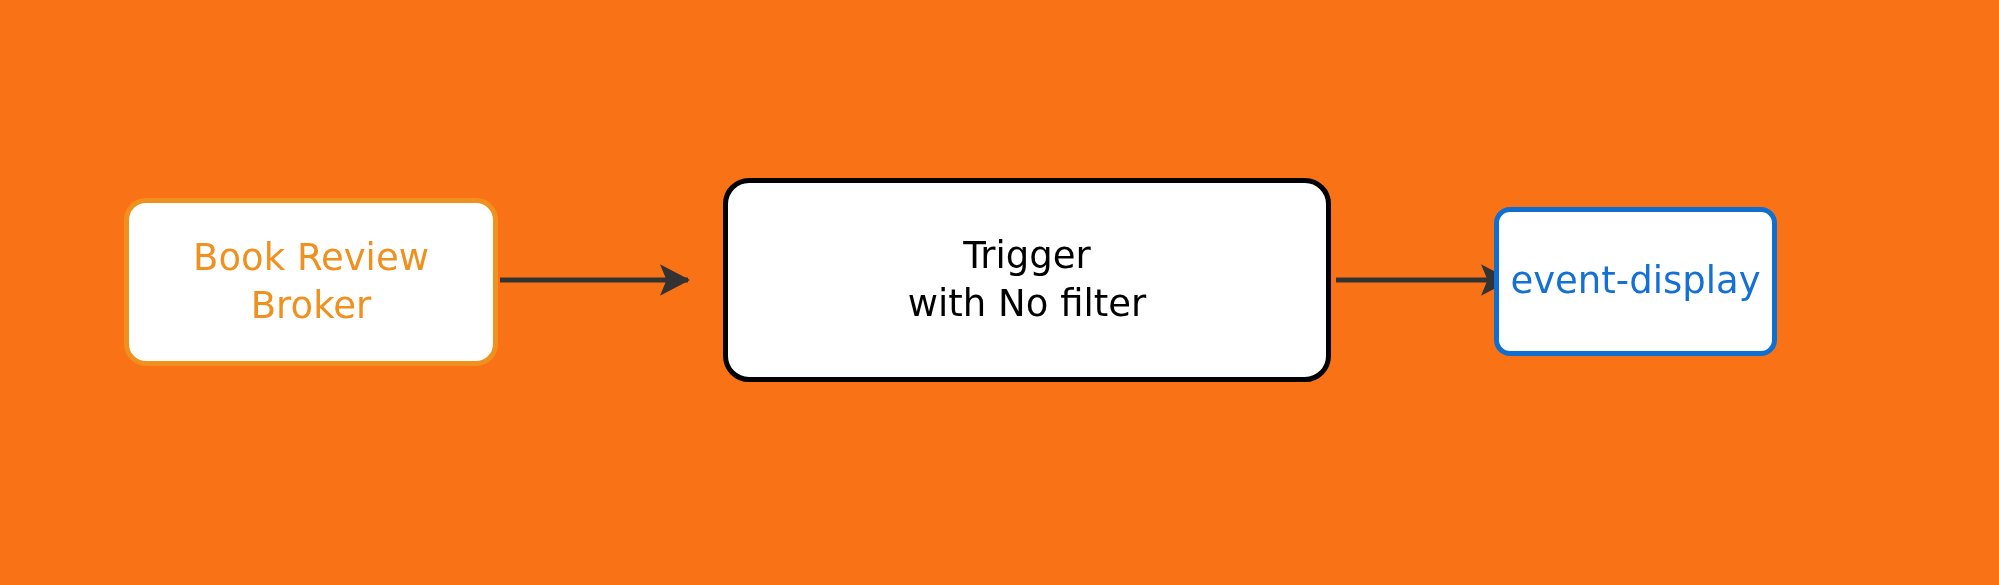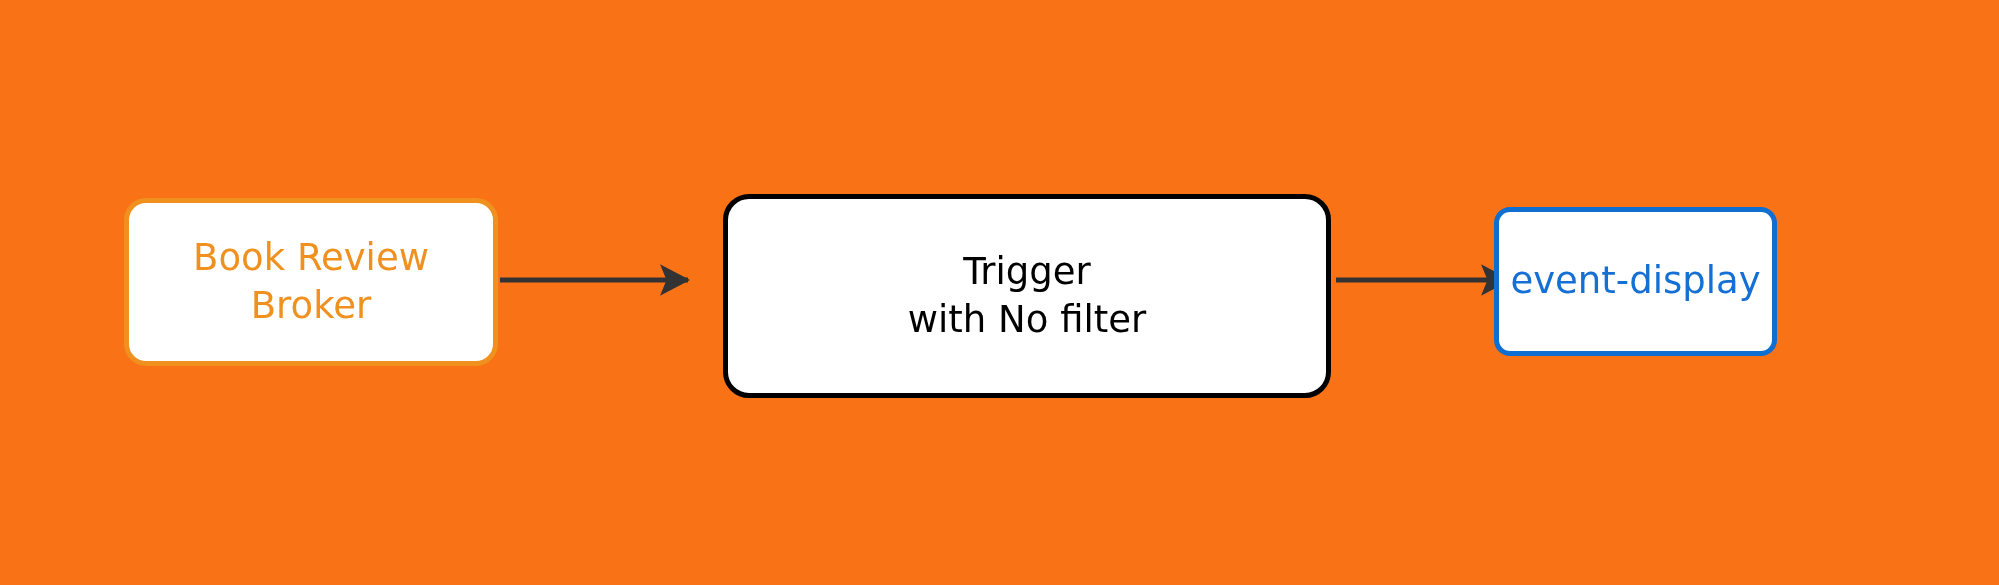--- a/index.html
+++ b/index.html
@@ -47,21 +47,20 @@
   }
 
   
   #node-trigger {
     left: 723px;
     top: 178px;
     width: 608px;
     height: 204px;
     border: 5px solid #000000;
     border-radius: 26px;
-    margin-top: 16px;
   }
   #node-trigger .node-label {
     color: #000000;
     font-size: 37px;
   }
 
   
   #node-sink {
     left: 1494px;
     top: 207px;

